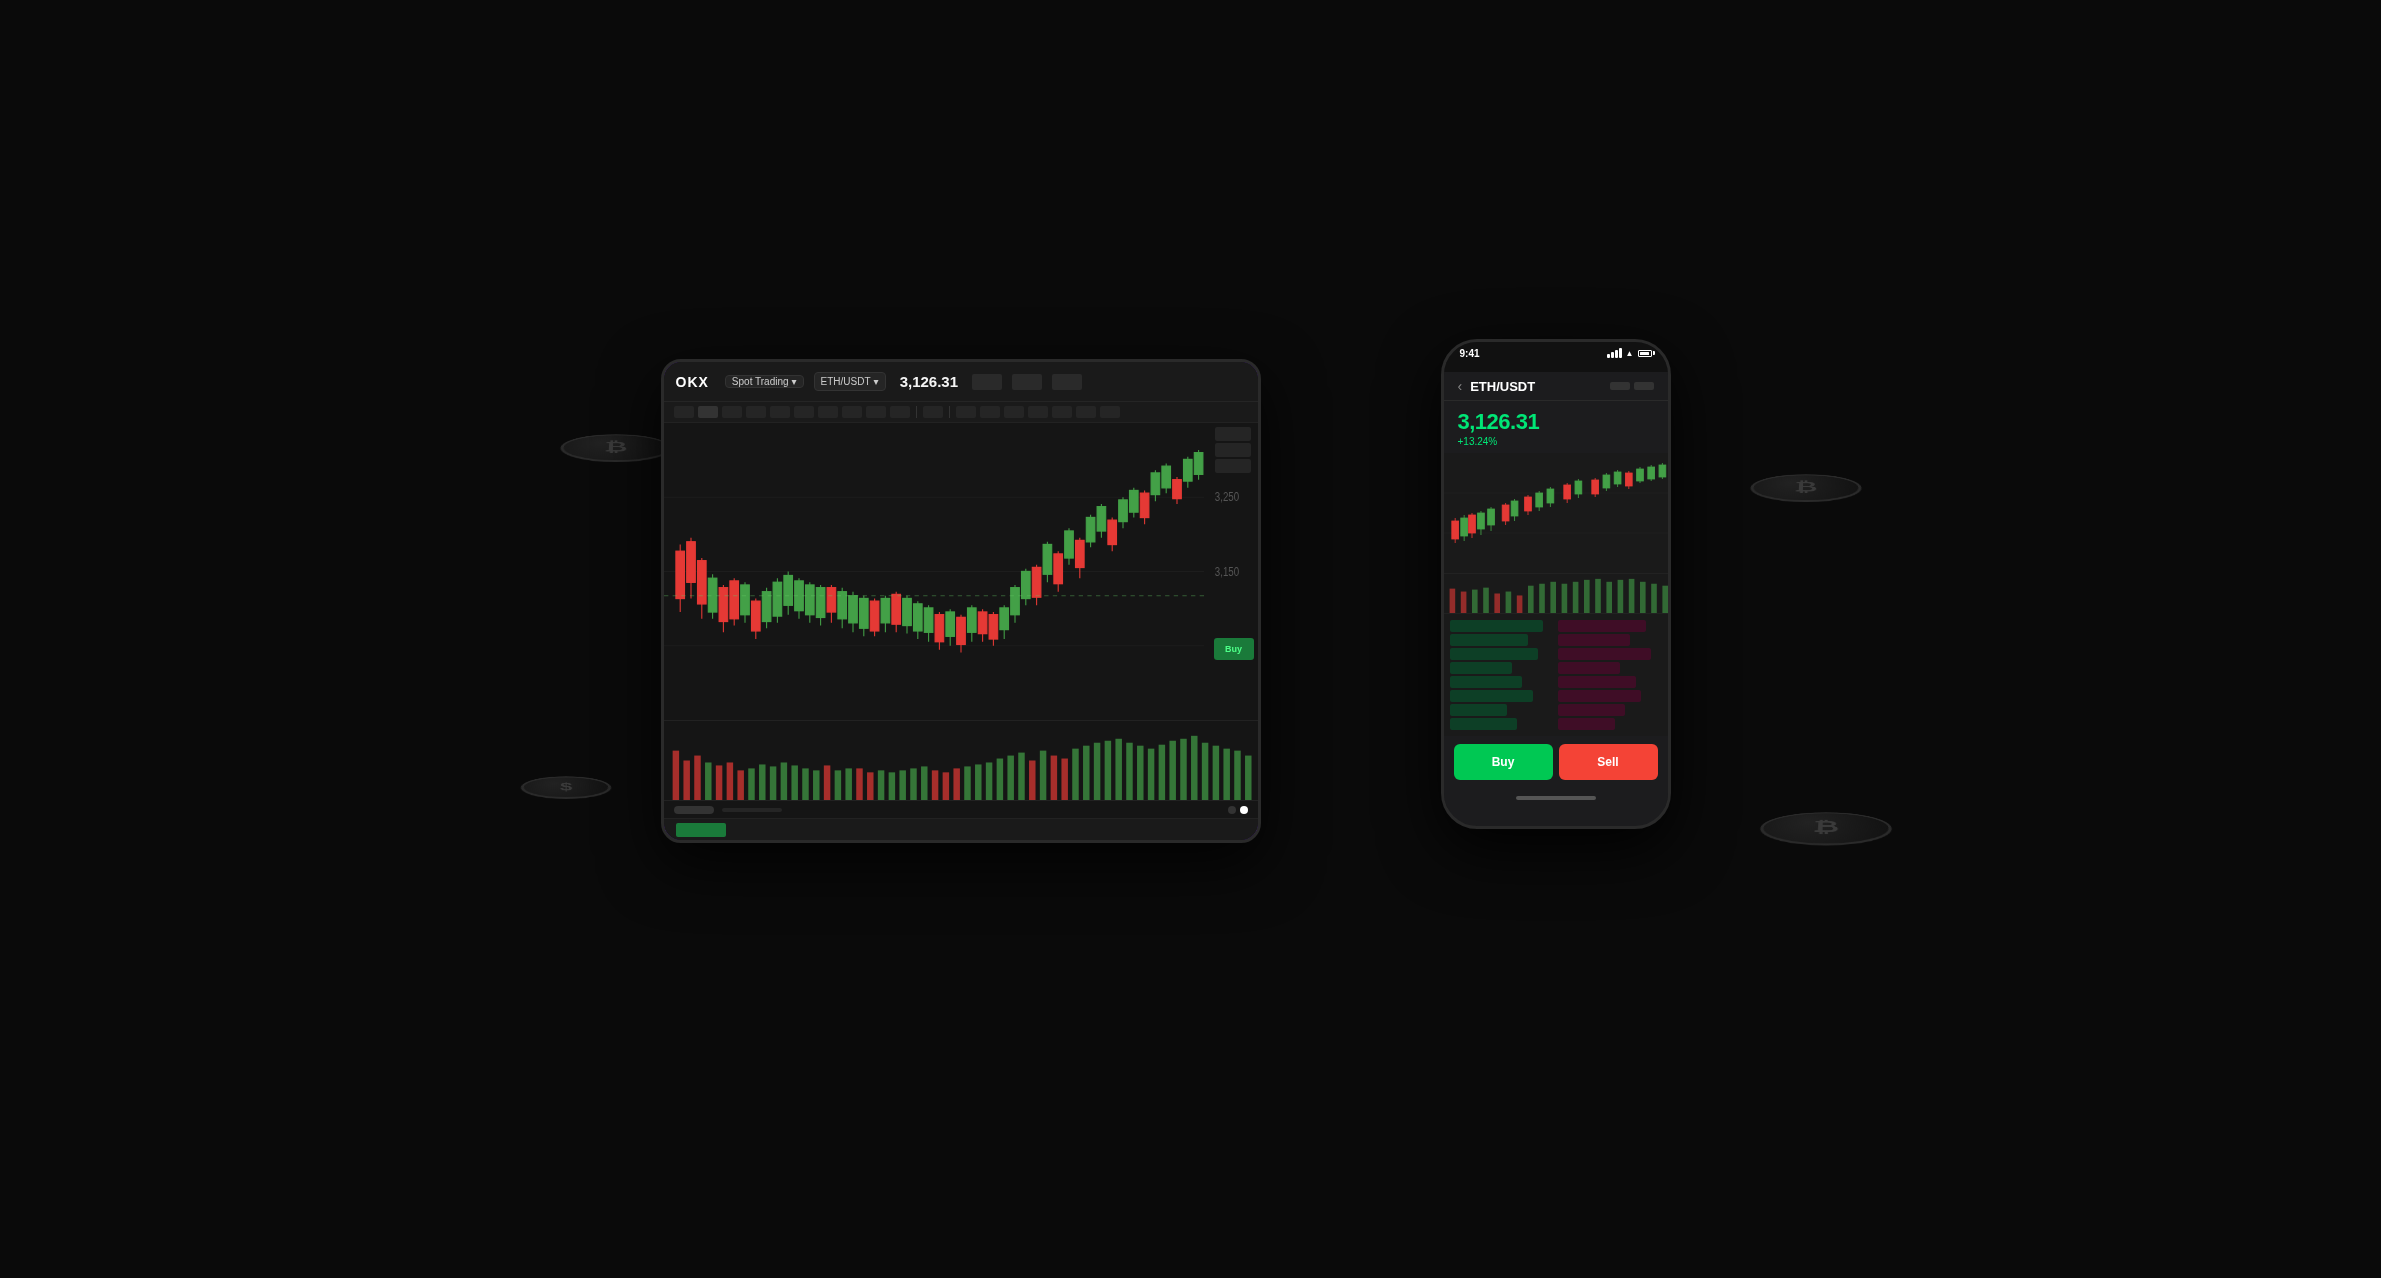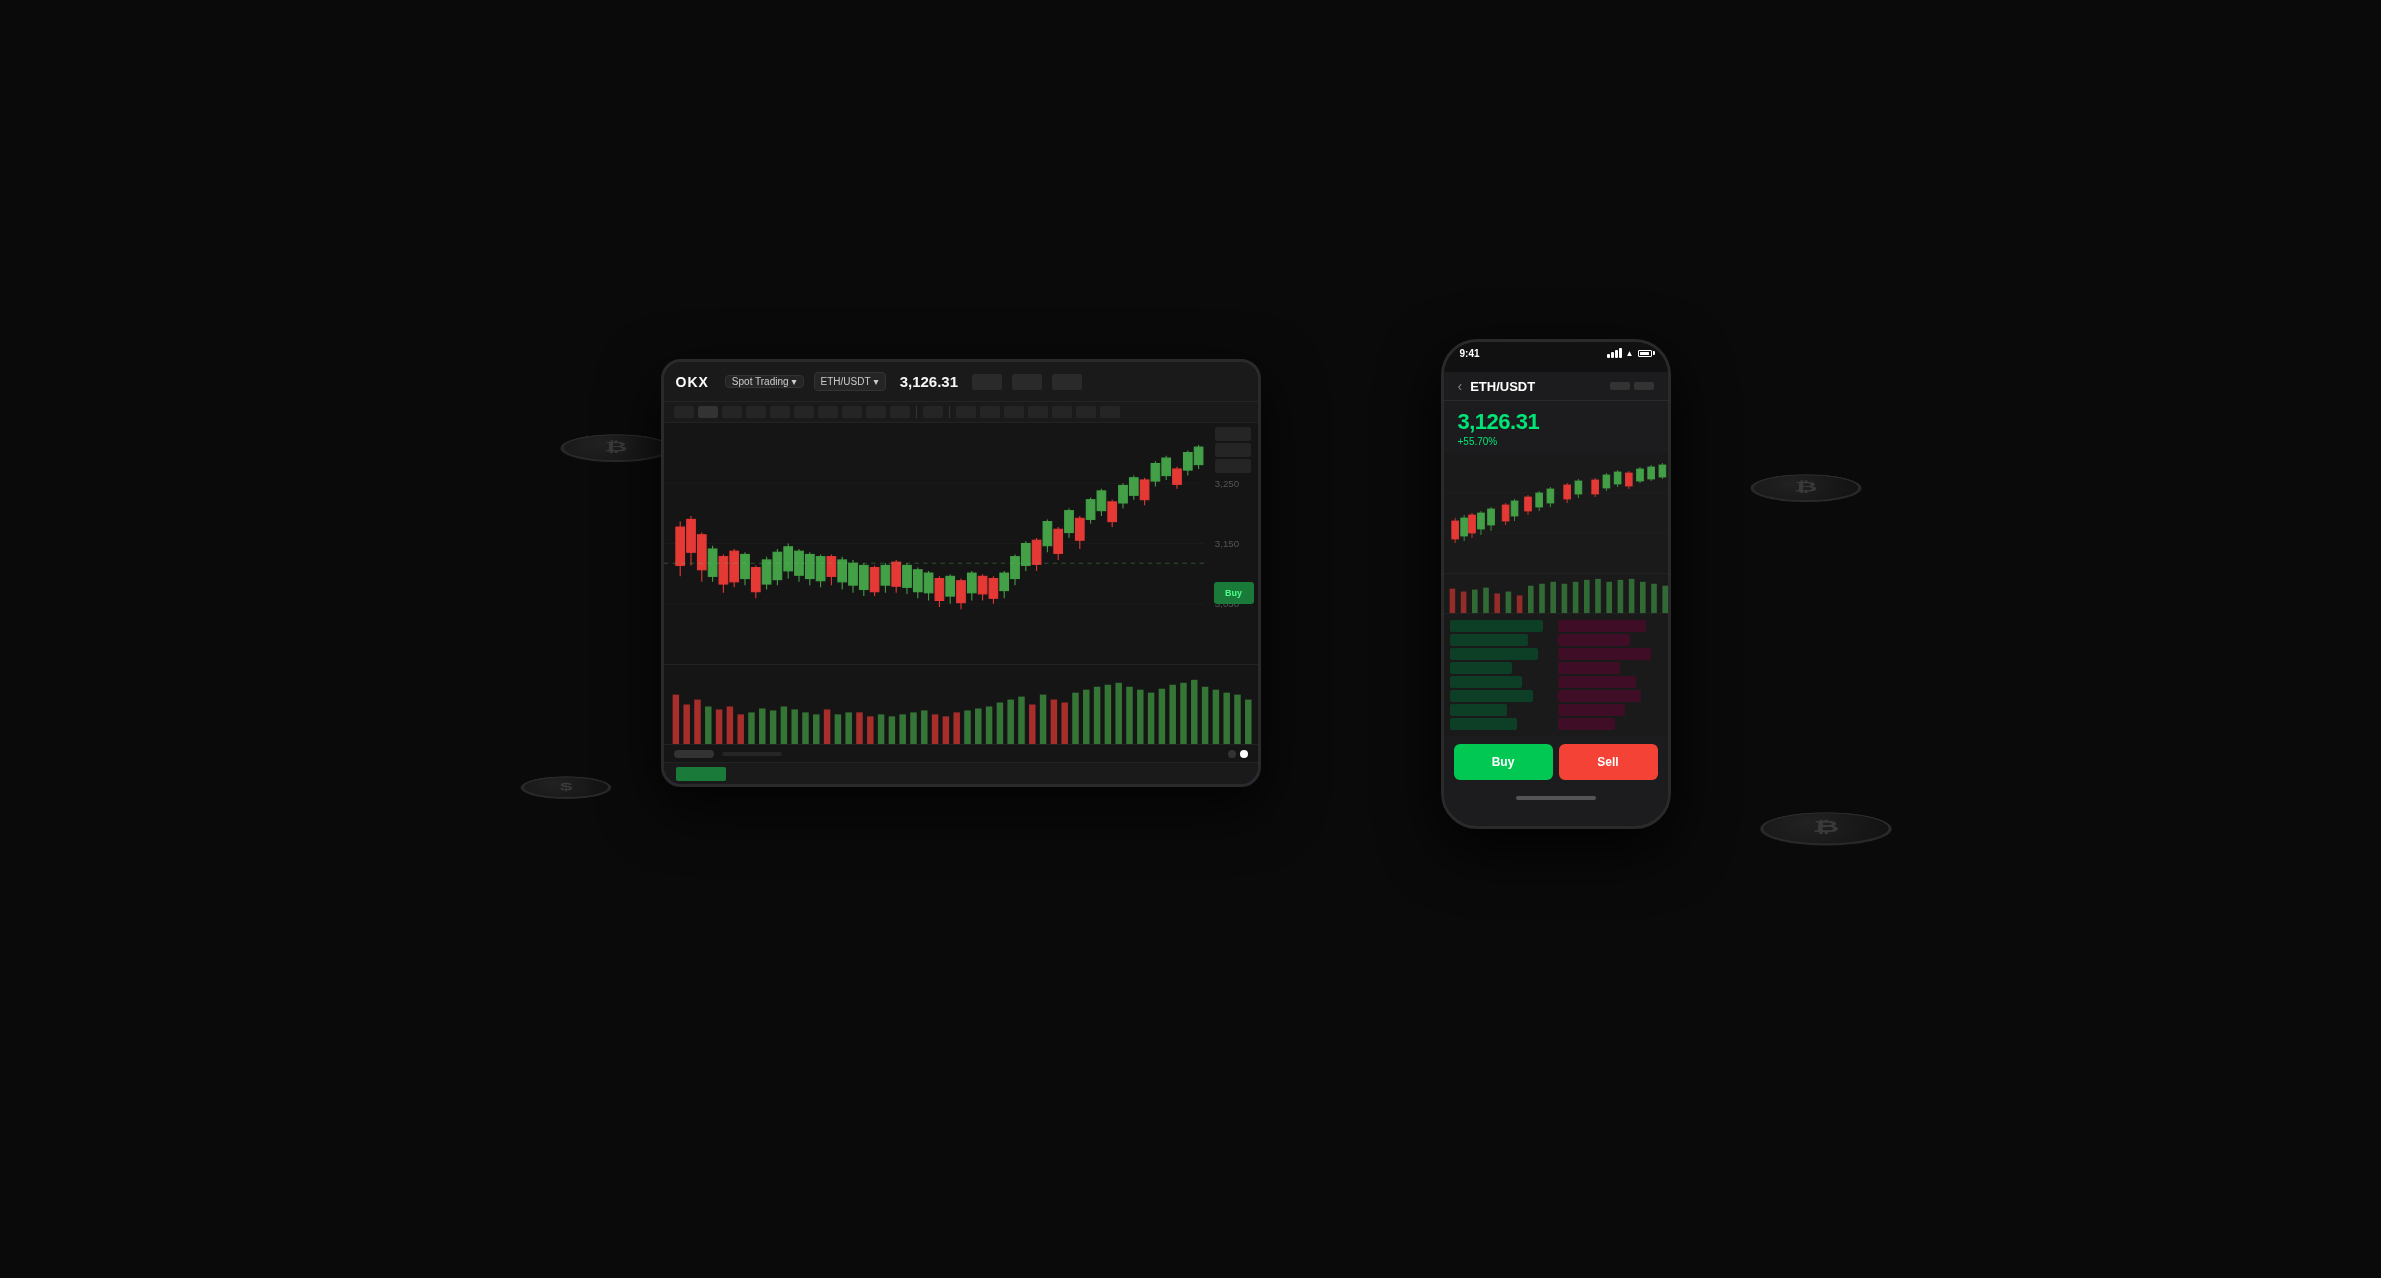--- a/index.html
+++ b/index.html
@@ -57,21 +57,21 @@
       bottom: 80px; right: -250px;
       font-size: 32px;
     }
 
     
     .tablet {
       position: absolute;
       left: -80px;
       top: 20px;
       width: 600px;
-      height: 428px;
+      height: 484px;
       background: #6d28d9;
       border-radius: 20px;
       border: 3px solid #2a2a2a;
       overflow: hidden;
       box-shadow: 0 20px 60px rgba(0,0,0,0.8);
     }
 
     .tablet-inner {
       width: 100%;
       height: 100%;
@@ -793,21 +793,21 @@
       <span class="back-arrow">‹</span>
       <span class="phone-pair">ETH/USDT</span>
       <div class="phone-header-right">
         <div class="header-dot"></div>
         <div class="header-dot"></div>
       </div>
     </div>
 
     <div class="phone-price-section">
       <div class="phone-price">3,126.31</div>
-      <div class="phone-change">+55.70%</div>
+      <div class="phone-change">+13.24%</div>
     </div>
 
     <div class="phone-chart">
       <svg width="100%" height="100%" viewBox="0 0 200 120" preserveAspectRatio="none">
         <line x1="0" y1="40" x2="200" y2="40" stroke="#222" stroke-width="0.5"></line>
         <line x1="0" y1="80" x2="200" y2="80" stroke="#222" stroke-width="0.5"></line>
 
         <g fill="#e53935" stroke="#e53935" stroke-width="0.8">
           <line x1="10" y1="65" x2="10" y2="90"></line>
           <rect x="7" y="68" width="6" height="18"></rect>

